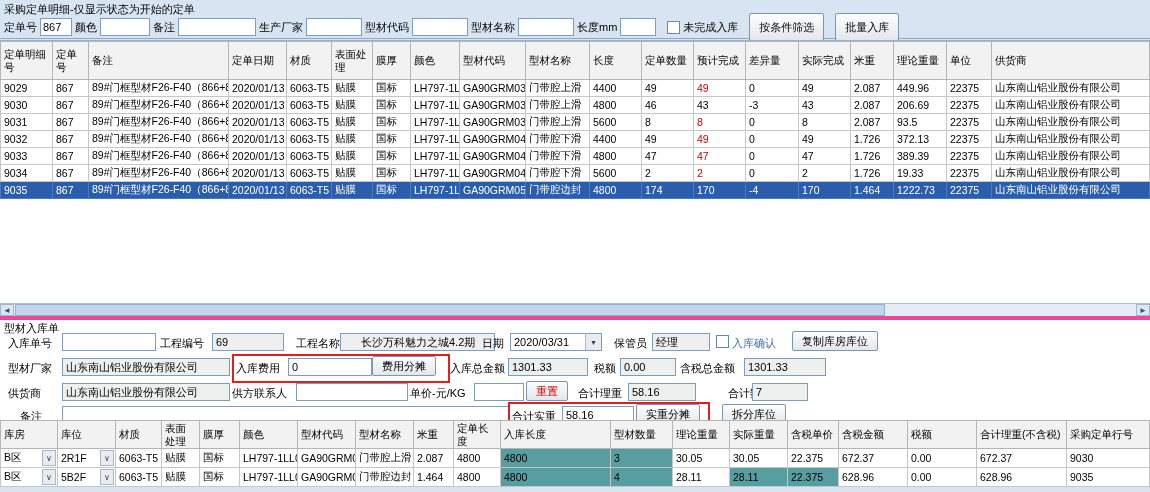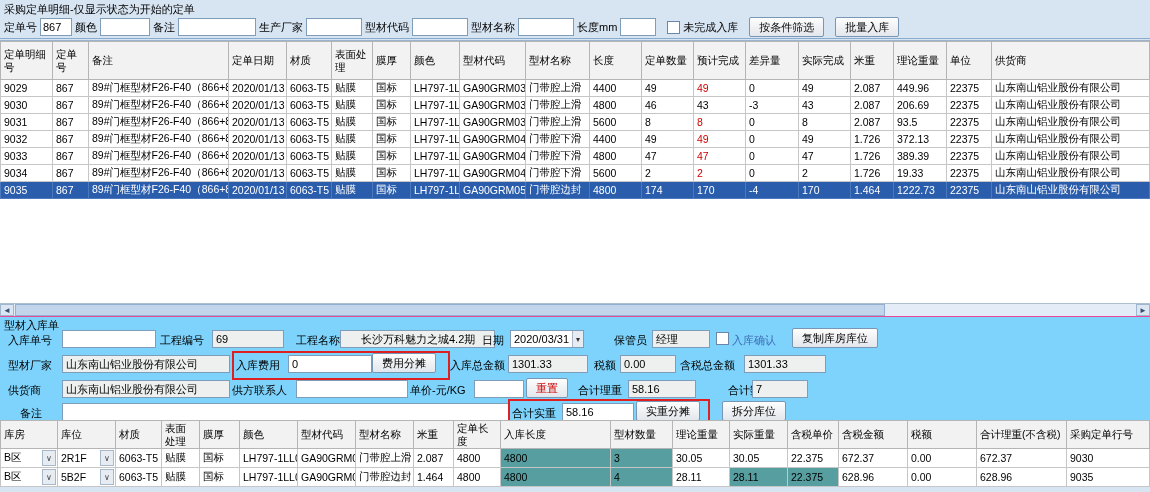--- a/index.html
+++ b/index.html
@@ -9,21 +9,21 @@
   
   .titlebar{position:absolute;top:2px;left:4px;font-size:11px;}
   
   .filterbar{position:absolute;top:16px;left:0;width:1150px;height:23px;
              display:flex;align-items:center;gap:3px;padding-left:4px;box-sizing:border-box;
              border-bottom:1px solid #88aacd;}
   .flabel{white-space:nowrap;}
   .ffield{height:16px;border:1px solid #7f9db9;background:#fff;font-size:11px;
           font-family:inherit;padding:0 2px;box-sizing:content-box;}
   .cbbox{width:11px;height:11px;background:#fff;border:1px solid #6a87a8;display:inline-block;margin-left:8px;}
-  .btn{height:20px;border:1px solid #7a96b5;border-radius:2px;
+  .btn{height:28px;border:1px solid #7a96b5;border-radius:2px;
        background:linear-gradient(#fdfdfd,#e3e7ec);font-size:11px;font-family:inherit;
        padding:0 9px;white-space:nowrap;cursor:default;}
   .filterbar .btn{margin-left:8px;}
   
   .grid1wrap{position:absolute;top:40px;left:0;width:1150px;height:263px;background:#fff;
              border-top:1px solid #9ab4cf;overflow:hidden;}
   table{border-collapse:collapse;table-layout:fixed;background:#fff;width:1150px;}
   th,td{border:1px solid #c6c6c6;padding:0 3px;overflow:hidden;white-space:nowrap;
         font-size:10.5px;font-weight:normal;text-align:left;}
   th{background:#f2f2f2;border-color:#b5b5b5;white-space:normal;line-height:1.15;
@@ -39,22 +39,22 @@
   .combo{position:absolute;right:1px;top:1px;bottom:1px;width:12px;background:#e7ecf2;
          border:1px solid #a8b8c8;font-size:8px;line-height:15px;text-align:center;color:#444;}
   
   .hscroll{position:absolute;top:303px;left:0;width:1150px;height:13px;background:#e4edf7;
            border-top:1px solid #aebfd2;}
   .sbtn{position:absolute;top:0;width:14px;height:12px;background:#dce6f2;border:1px solid #9fb6cf;
         font-size:8px;line-height:11px;text-align:center;color:#35506e;box-sizing:border-box;}
   .sthumb{position:absolute;top:0;left:15px;width:870px;height:12px;background:#c3d5ea;
           border:1px solid #93b0d0;box-sizing:border-box;}
   
-  .panel{position:absolute;top:316px;left:0;width:1150px;height:104px;background:#7dd3fc;
-         border-top:1px solid #ec4899;}
+  .panel{position:absolute;top:316px;left:0;width:1150px;height:104px;background:#ffffff;
+         border-top:4px solid #ec4899;}
   .panel .lbl{position:absolute;white-space:nowrap;}
   .fld{position:absolute;height:16px;border:1px solid #7f9db9;background:#fff;
        font-size:11px;font-family:inherit;padding:0 3px;box-sizing:content-box;}
   .ro{background:#eef0ef;}
   .panel .btn{position:absolute;height:20px;}
   .bluelbl{color:#3f6fb7;}
   .redtext{color:#d00000;}
   .datefld{position:absolute;height:18px;border:1px solid #7f9db9;background:#fff;
            display:flex;align-items:center;box-sizing:border-box;}
   .datefld .dval{flex:1;padding:0 3px;font-size:11px;}
@@ -296,21 +296,21 @@
 <div class="panel">
   <div class="lbl" style="left:4px;top:1px">型材入库单</div>
 
   <span class="lbl" style="left:8px;top:16px">入库单号</span>
   <input class="fld" style="left: 62px; top: 13px; width: 86px;" value="">
   <span class="lbl" style="left:160px;top:16px">工程编号</span>
   <input class="fld ro" style="left: 212px; top: 13px; width: 64px;" value="69">
   <span class="lbl" style="left:296px;top:16px">工程名称</span>
   <input class="fld ro" style="left: 340px; top: 13px; width: 130px; padding-left: 20px;" value="长沙万科魅力之城4.2期">
   <span class="lbl" style="left:482px;top:16px">日期</span>
-  <div class="datefld" style="left:510px;top:13px;width:74px">
+  <div class="datefld" style="left:510px;top:13px;width:92px">
     <span class="dval">2020/03/31</span>
     <span class="ddbtn">▾</span>
   </div>
   <span class="lbl" style="left:614px;top:16px">保管员</span>
   <input class="fld ro" style="left: 652px; top: 13px; width: 50px;" value="经理">
   <span class="cbbox" style="position:absolute;left:716px;top:15px;margin:0"></span>
   <span class="lbl bluelbl" style="left:732px;top:16px">入库确认</span>
   <button class="btn" style="left:792px;top:11px">复制库房库位</button>
 
   <span class="lbl" style="left:8px;top:41px">型材厂家</span>

